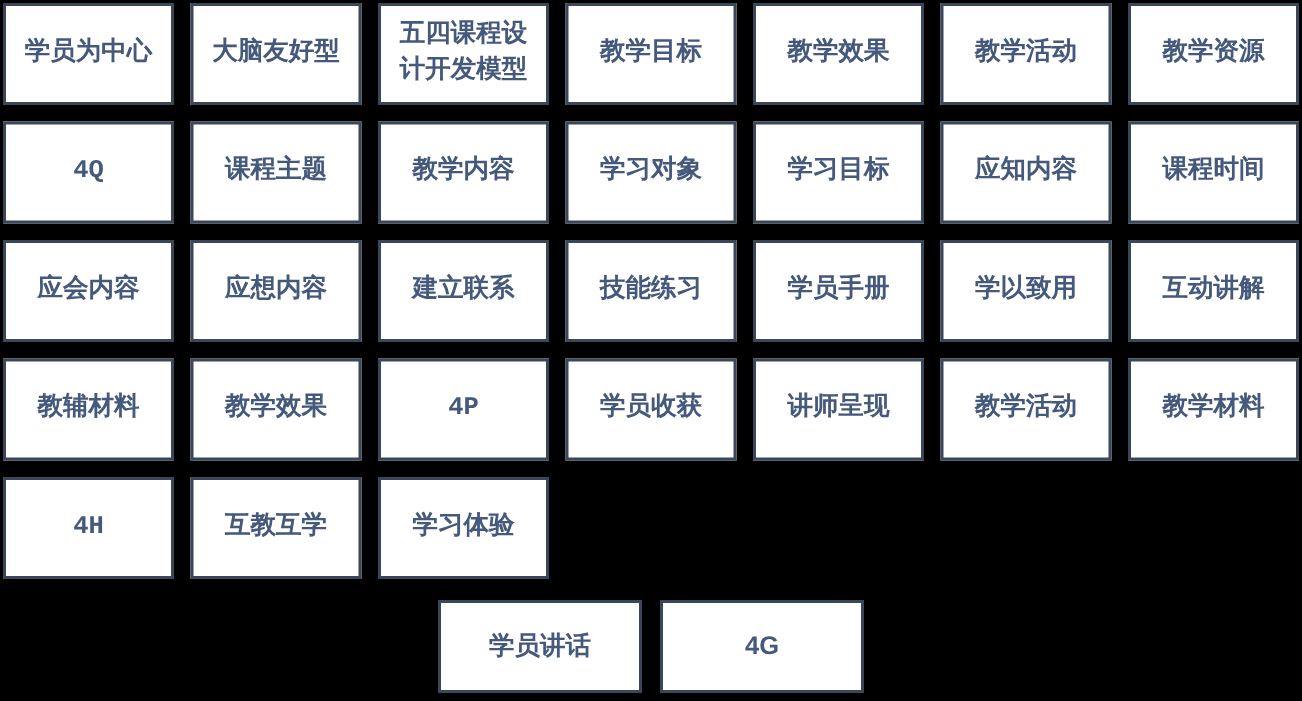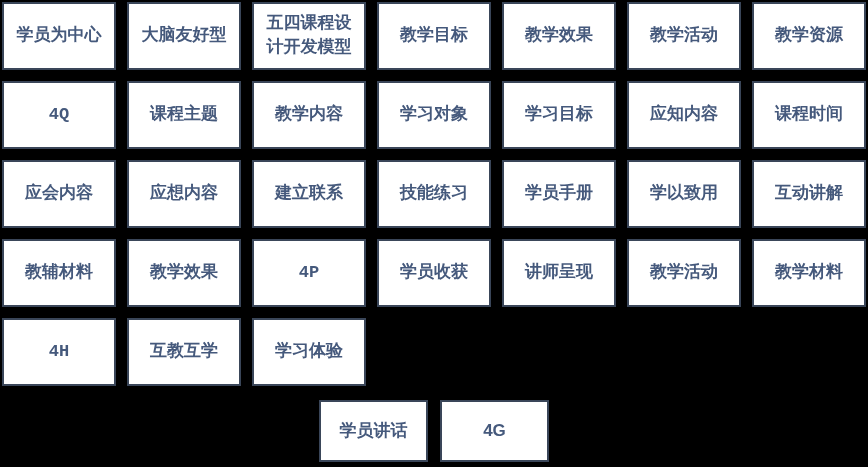--- a/index.html
+++ b/index.html
@@ -50,21 +50,21 @@
     user-select: none;
   }
   .bottom-row {
     display: flex;
     justify-content: center;
     gap: 12px;
     margin-top: 12px;
   }
   .bottom-row .card {
     flex: 0 0 auto;
-    width: 109px;
+    width: 136px;
     height: 62px;
   }
 </style>
 </head>
 <body>
 
 <div class="board">
   <div class="card-grid">
       <div class="card">学员为中心</div>
       <div class="card">大脑友好型</div>

